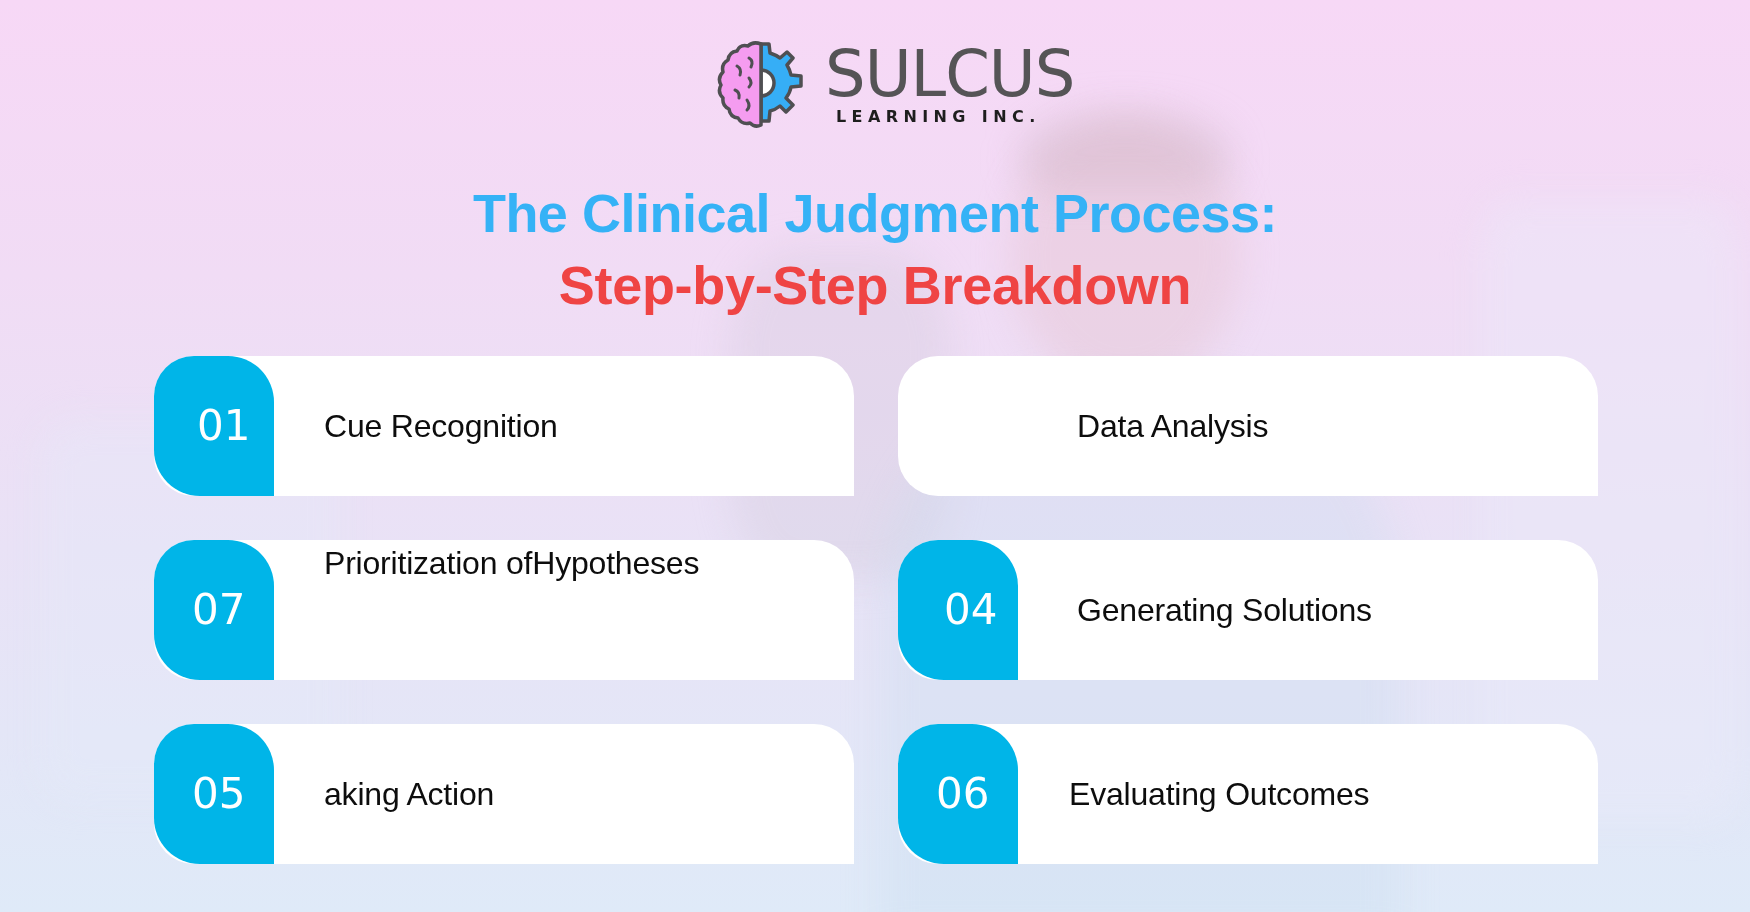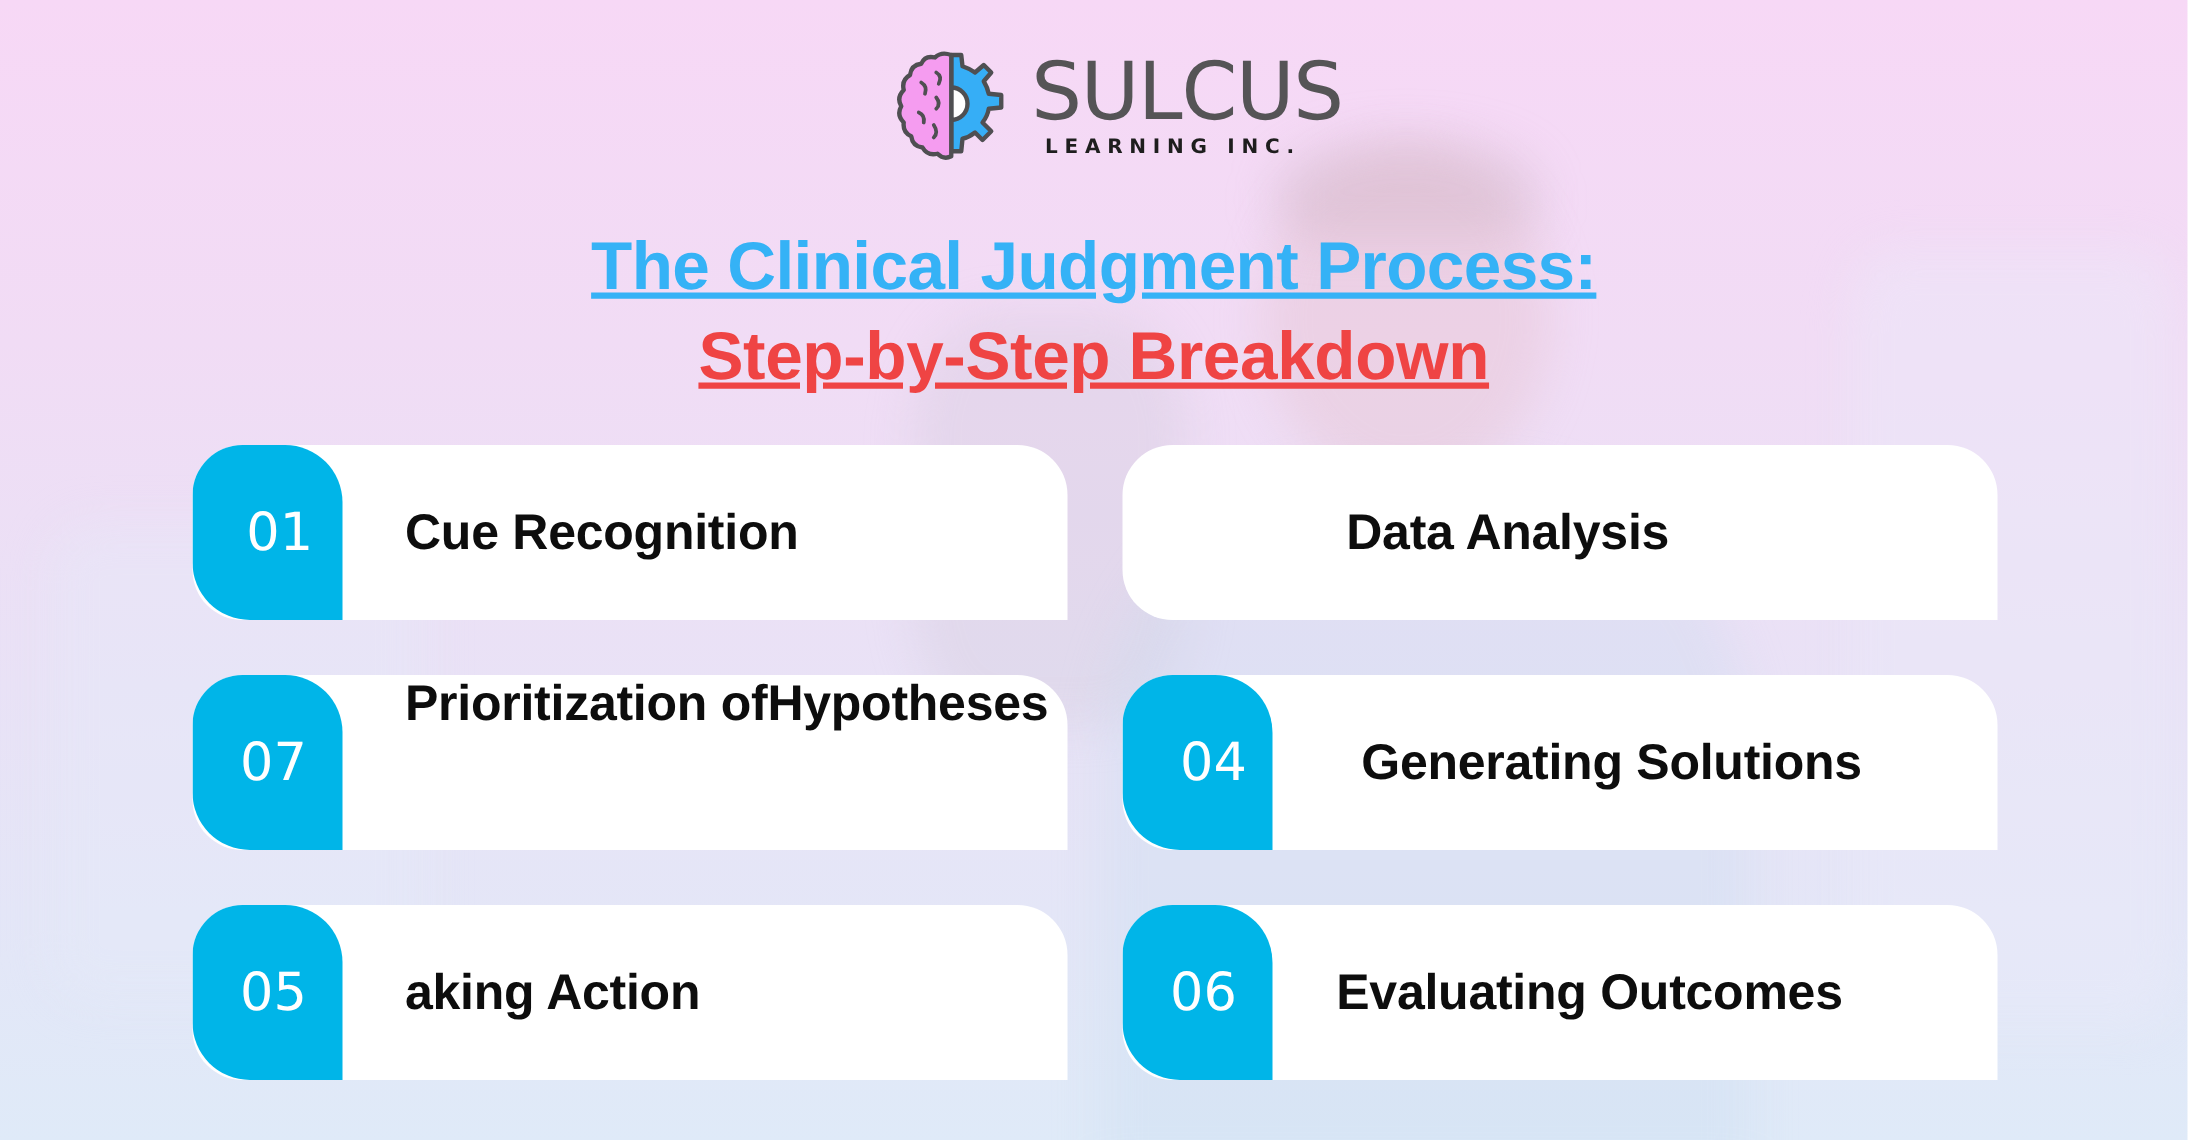--- a/index.html
+++ b/index.html
@@ -29,21 +29,21 @@
       font-size: 64px; line-height: 56px; color: #555456; letter-spacing: -1px;
     }
     .logo-sub {
       position: absolute; left: 123px; top: 67px;
       font-family: "DejaVu Sans", sans-serif; font-weight: bold;
       font-size: 16px; line-height: 20px; color: #1e1e1e; letter-spacing: 5.4px;
     }
 
     .title {
       position: absolute; left: 0; width: 1750px; text-align: center;
-      font-family: "Liberation Sans", sans-serif; font-weight: bold; text-decoration: underline;
+      font-family: "Liberation Sans", sans-serif; font-weight: bold;
     }
     .title-line1 { top: 182px; font-size: 54px; line-height: 62px; color: #35b2f6; letter-spacing: -0.5px; }
     .title-line2 { top: 254px; font-size: 54px; line-height: 62px; color: #ef4444; letter-spacing: -0.3px; }
 
     .card {
       position: absolute; width: 700px; height: 140px;
       background: #ffffff;
       border-radius: 40px 40px 0 40px;
       overflow: hidden;
     }
@@ -52,22 +52,22 @@
       background: #00b5e8;
       border-radius: 0 46px 0 46px;
       color: #ffffff;
       font-family: "DejaVu Sans", sans-serif; font-weight: normal;
       font-size: 42px; line-height: 140px;
     }
     .card-num span { position: absolute; top: 0; }
     .card-label {
       position: absolute; top: 0; height: 140px;
       display: flex; align-items: center;
-      font-family: "Liberation Sans", sans-serif; font-weight: bold;
-      font-size: 40px; line-height: 46px; color: #0d0d0d;
+      font-family: "Liberation Sans", sans-serif; font-weight: normal;
+      font-size: 32px; line-height: 46px; color: #0d0d0d;
       letter-spacing: -0.2px;
     }
     .card-label span { display: block; }
 
     .col-left { left: 154px; }
     .col-right { left: 898px; }
     .row-1 { top: 356px; }
     .row-2 { top: 540px; }
     .row-3 { top: 724px; text-align: center; }
   </style>
@@ -126,21 +126,21 @@
   <div class="card-label" style="left:170px; flex-direction:row; justify-content:center; align-items:flex-start;">
     <span>Prioritization of</span>
     <span>Hypotheses</span>
   </div>
 </div>
 
 <div class="card col-right row-2">
   <div class="card-num">
     <span style="left:46px">04</span>
   </div>
-  <div class="card-label" style="left:191px">
+  <div class="card-label" style="left:179px">
     <span>Generating Solutions</span>
   </div>
 </div>
 
 <div class="card col-left row-3">
   <div class="card-num">
     <span style="left:38px">05</span>
   </div>
   <div class="card-label" style="left:170px">
     <span>aking Action</span>

